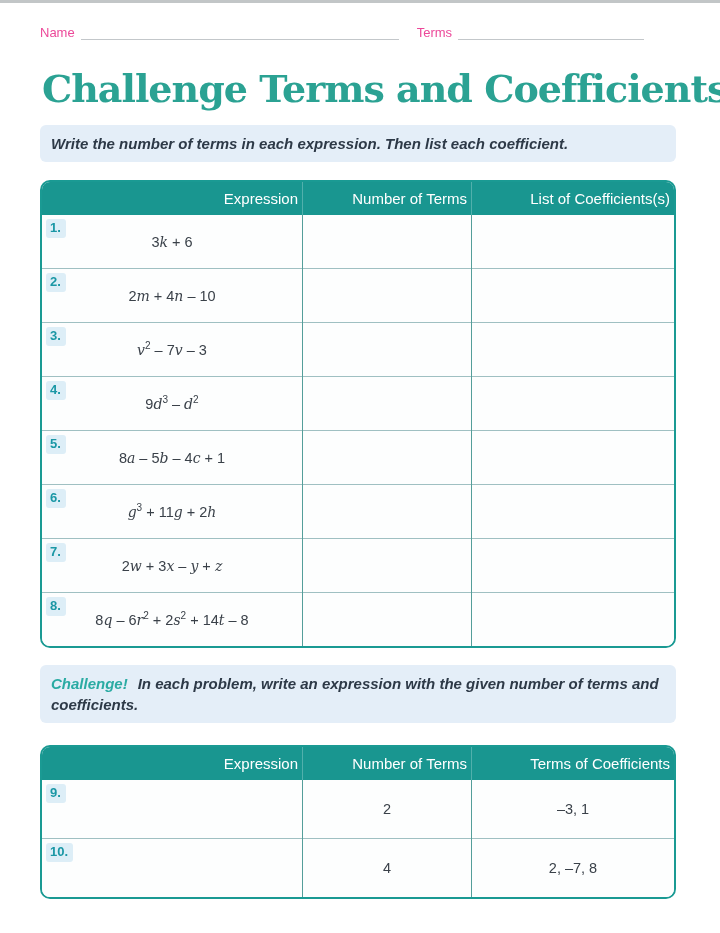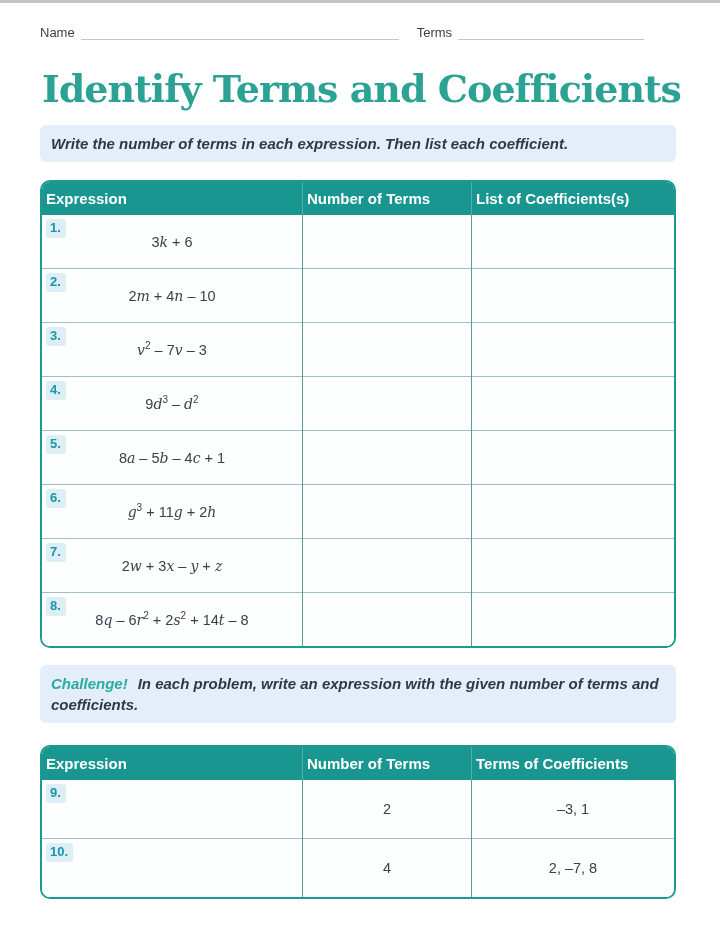--- a/index.html
+++ b/index.html
@@ -7,21 +7,21 @@
     width:720px;height:933px;position:relative;
     font-family:"Liberation Sans",sans-serif;
     color:#2f3a45;
     border-top:3px solid #c2c6c7;
     box-sizing:border-box;
     overflow:hidden;
   }
   .sheet{padding:22px 44px 0 40px;}
 
   
-  .topline{display:flex;align-items:flex-start;font-size:13px;color:#404040;}
+  .topline{display:flex;align-items:flex-start;font-size:13px;color:#ec4899;}
   .topline .lbl{padding-right:6px;white-space:nowrap;}
   .fill-line{border-bottom:1.5px solid #c3c7ca;height:14px;}
   .name-line{width:318px;margin-right:18px;}
   .date-line{width:186px;}
 
   
   h1.title{
     margin:26px 0 14px 2px;
     font-family:"DejaVu Serif",serif;
     font-weight:bold;
@@ -40,22 +40,22 @@
   }
   .challenge-label{color:#2aaba3;font-weight:700;margin-right:10px;}
 
   
   .tbl-wrap{
     margin-top:18px;border:2px solid #1a9a93;border-radius:10px;overflow:hidden;
     background:#fdfefe;
   }
   table{border-collapse:collapse;width:100%;table-layout:fixed;}
   th{
-    background:#199690;color:#ffffff;font-size:15px;font-weight:700;
-    height:33px;text-align:left;padding:0 4px;
+    background:#199690;color:#ffffff;font-size:15px;font-weight:400;
+    height:33px;text-align:right;padding:0 4px;
   }
   td{
     position:relative;text-align:center;vertical-align:middle;
     font-size:14.5px;color:#3a4149;background:#fdfefe;
   }
   #table1 td{height:51px;}
   #table2 td{height:56px;}
   tbody tr + tr td{border-top:1.5px solid #9fc0c2;}
   td.col-expr,th.col-expr{width:252px;}
   td.col-terms,th.col-terms{width:160px;}
@@ -74,21 +74,21 @@
 
 <div class="sheet">
 
   <div class="topline">
     <span class="lbl">Name</span>
     <span class="fill-line name-line"></span>
     <span class="lbl">Terms</span>
     <span class="fill-line date-line"></span>
   </div>
 
-  <h1 class="title">Identify Terms and Coefficients</h1>
+  <h1 class="title">Challenge Terms and Coefficients</h1>
 
   <div class="callout">
     <span>Write the number of terms in each expression. Then list each coefficient.</span>
   </div>
 
   <div class="tbl-wrap">
     <table id="table1">
       <thead>
           <tr>
             <th class="col-expr">Expression</th>

